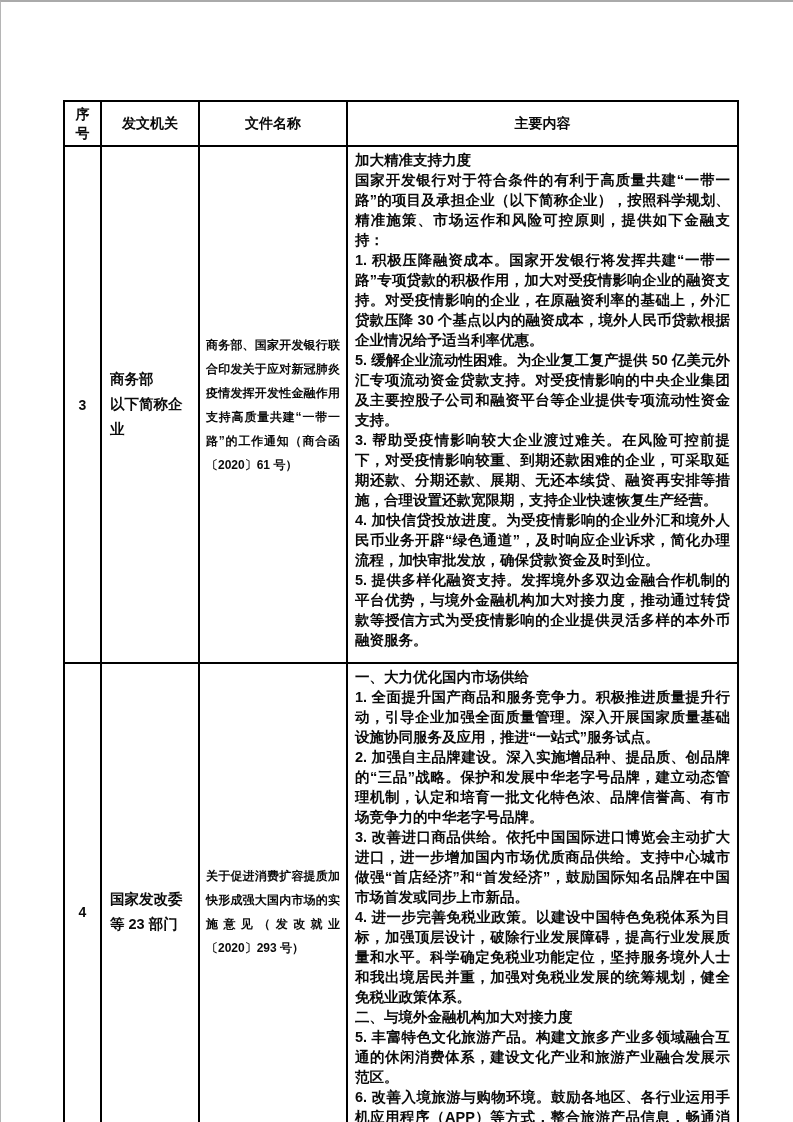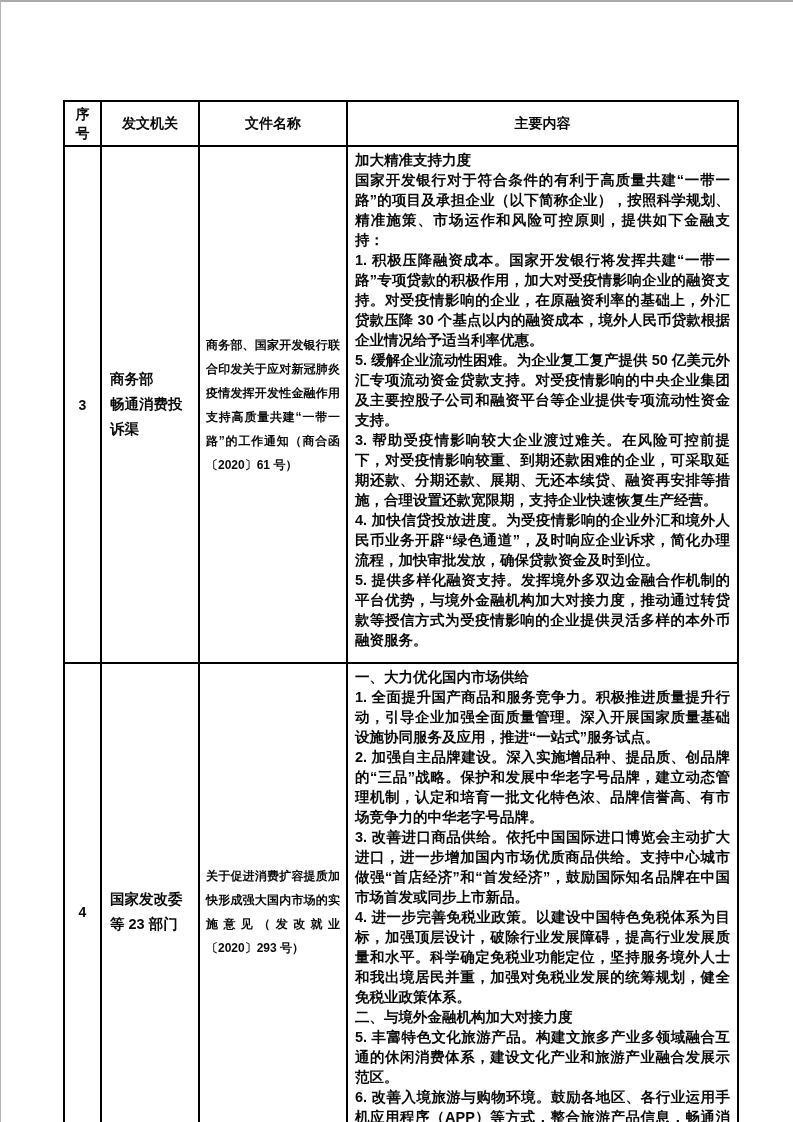--- a/index.html
+++ b/index.html
@@ -84,21 +84,21 @@
         <th class="th-num">序号</th>
         <th>发文机关</th>
         <th>文件名称</th>
         <th>主要内容</th>
       </tr>
     </thead>
     <tbody>
       <tr class="row-3">
         <td class="cell-num">3</td>
         <td class="cell-agency">商务部
-畅通消费投诉渠</td>
+以下简称企业</td>
         <td class="cell-title">商务部、国家开发银行联合印发关于应对新冠肺炎疫情发挥开发性金融作用支持高质量共建“一带一路”的工作通知（商合函〔2020〕61 号）</td>
         <td class="cell-content">
             <div class="para">加大精准支持力度</div>
             <div class="para">国家开发银行对于符合条件的有利于高质量共建“一带一路”的项目及承担企业（以下简称企业），按照科学规划、精准施策、市场运作和风险可控原则，提供如下金融支持：</div>
             <div class="para">1. 积极压降融资成本。国家开发银行将发挥共建“一带一路”专项贷款的积极作用，加大对受疫情影响企业的融资支持。对受疫情影响的企业，在原融资利率的基础上，外汇贷款压降 30 个基点以内的融资成本，境外人民币贷款根据企业情况给予适当利率优惠。</div>
             <div class="para">5. 缓解企业流动性困难。为企业复工复产提供 50 亿美元外汇专项流动资金贷款支持。对受疫情影响的中央企业集团及主要控股子公司和融资平台等企业提供专项流动性资金支持。</div>
             <div class="para">3. 帮助受疫情影响较大企业渡过难关。在风险可控前提下，对受疫情影响较重、到期还款困难的企业，可采取延期还款、分期还款、展期、无还本续贷、融资再安排等措施，合理设置还款宽限期，支持企业快速恢复生产经营。</div>
             <div class="para">4. 加快信贷投放进度。为受疫情影响的企业外汇和境外人民币业务开辟“绿色通道”，及时响应企业诉求，简化办理流程，加快审批发放，确保贷款资金及时到位。</div>
             <div class="para">5. 提供多样化融资支持。发挥境外多双边金融合作机制的平台优势，与境外金融机构加大对接力度，推动通过转贷款等授信方式为受疫情影响的企业提供灵活多样的本外币融资服务。</div>
           </td>

